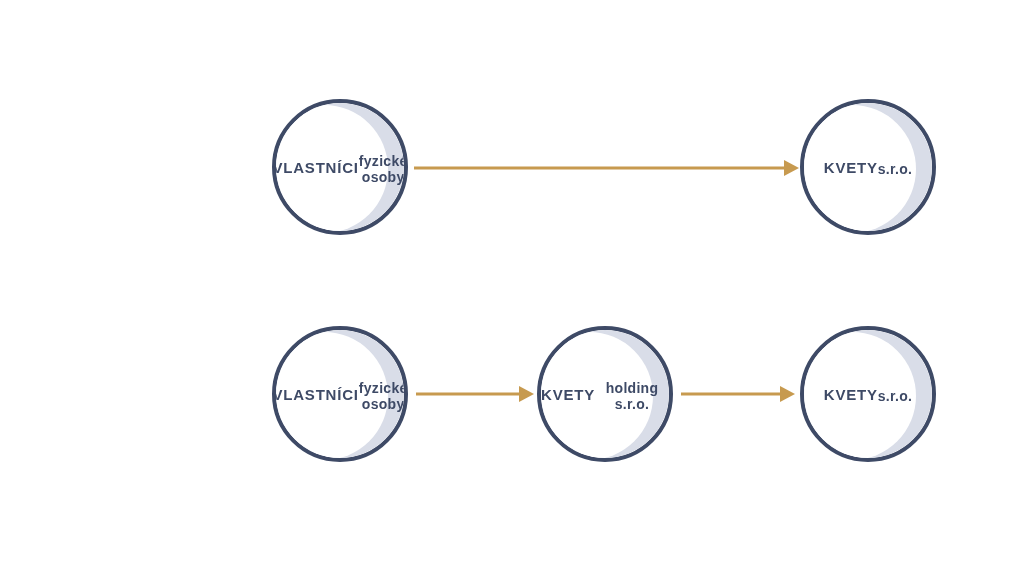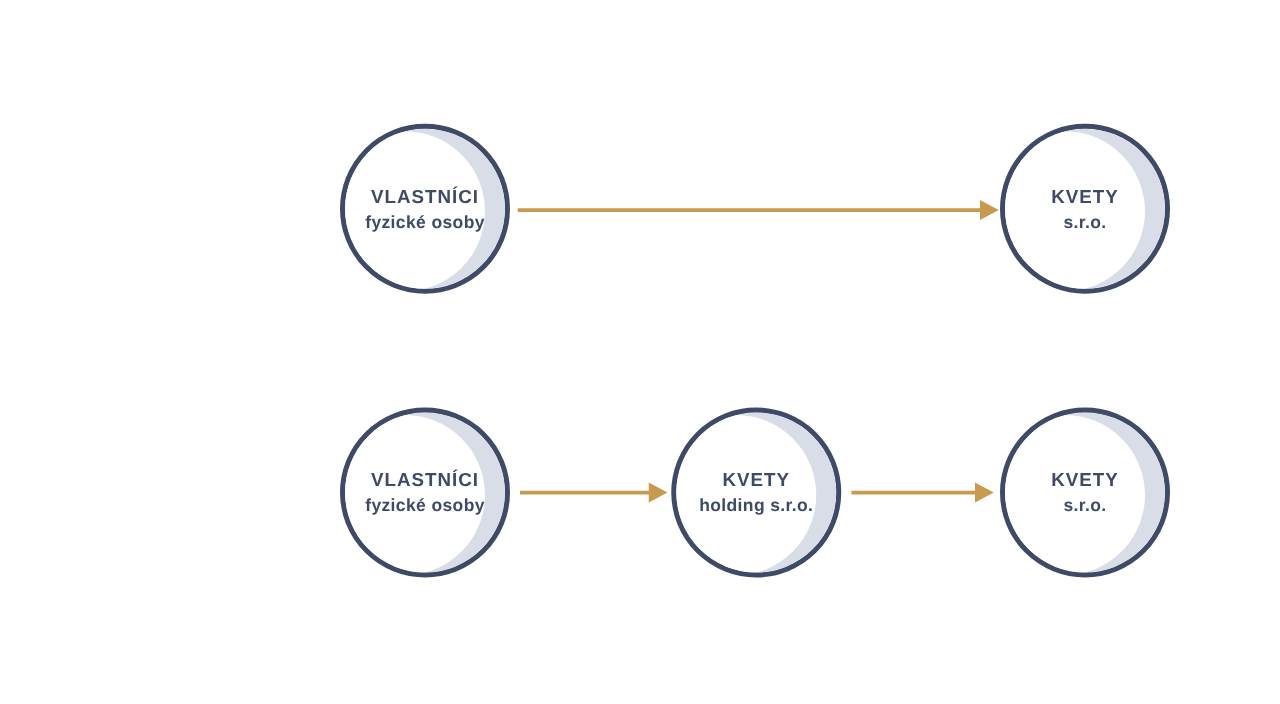--- a/index.html
+++ b/index.html
@@ -45,21 +45,21 @@
   
   .node {
     position: absolute;
     width: 136px;
     height: 136px;
     border-radius: 50%;
     border: 4px solid var(--navy);
     background: #fff;
     overflow: hidden;
     display: flex;
-    flex-direction: column;
+    flex-direction: row;
     align-items: center;
     justify-content: center;
     text-align: center;
   }
   .crescent {
     position: absolute;
     inset: 0;
     border-radius: 50%;
     overflow: hidden;
     pointer-events: none;

